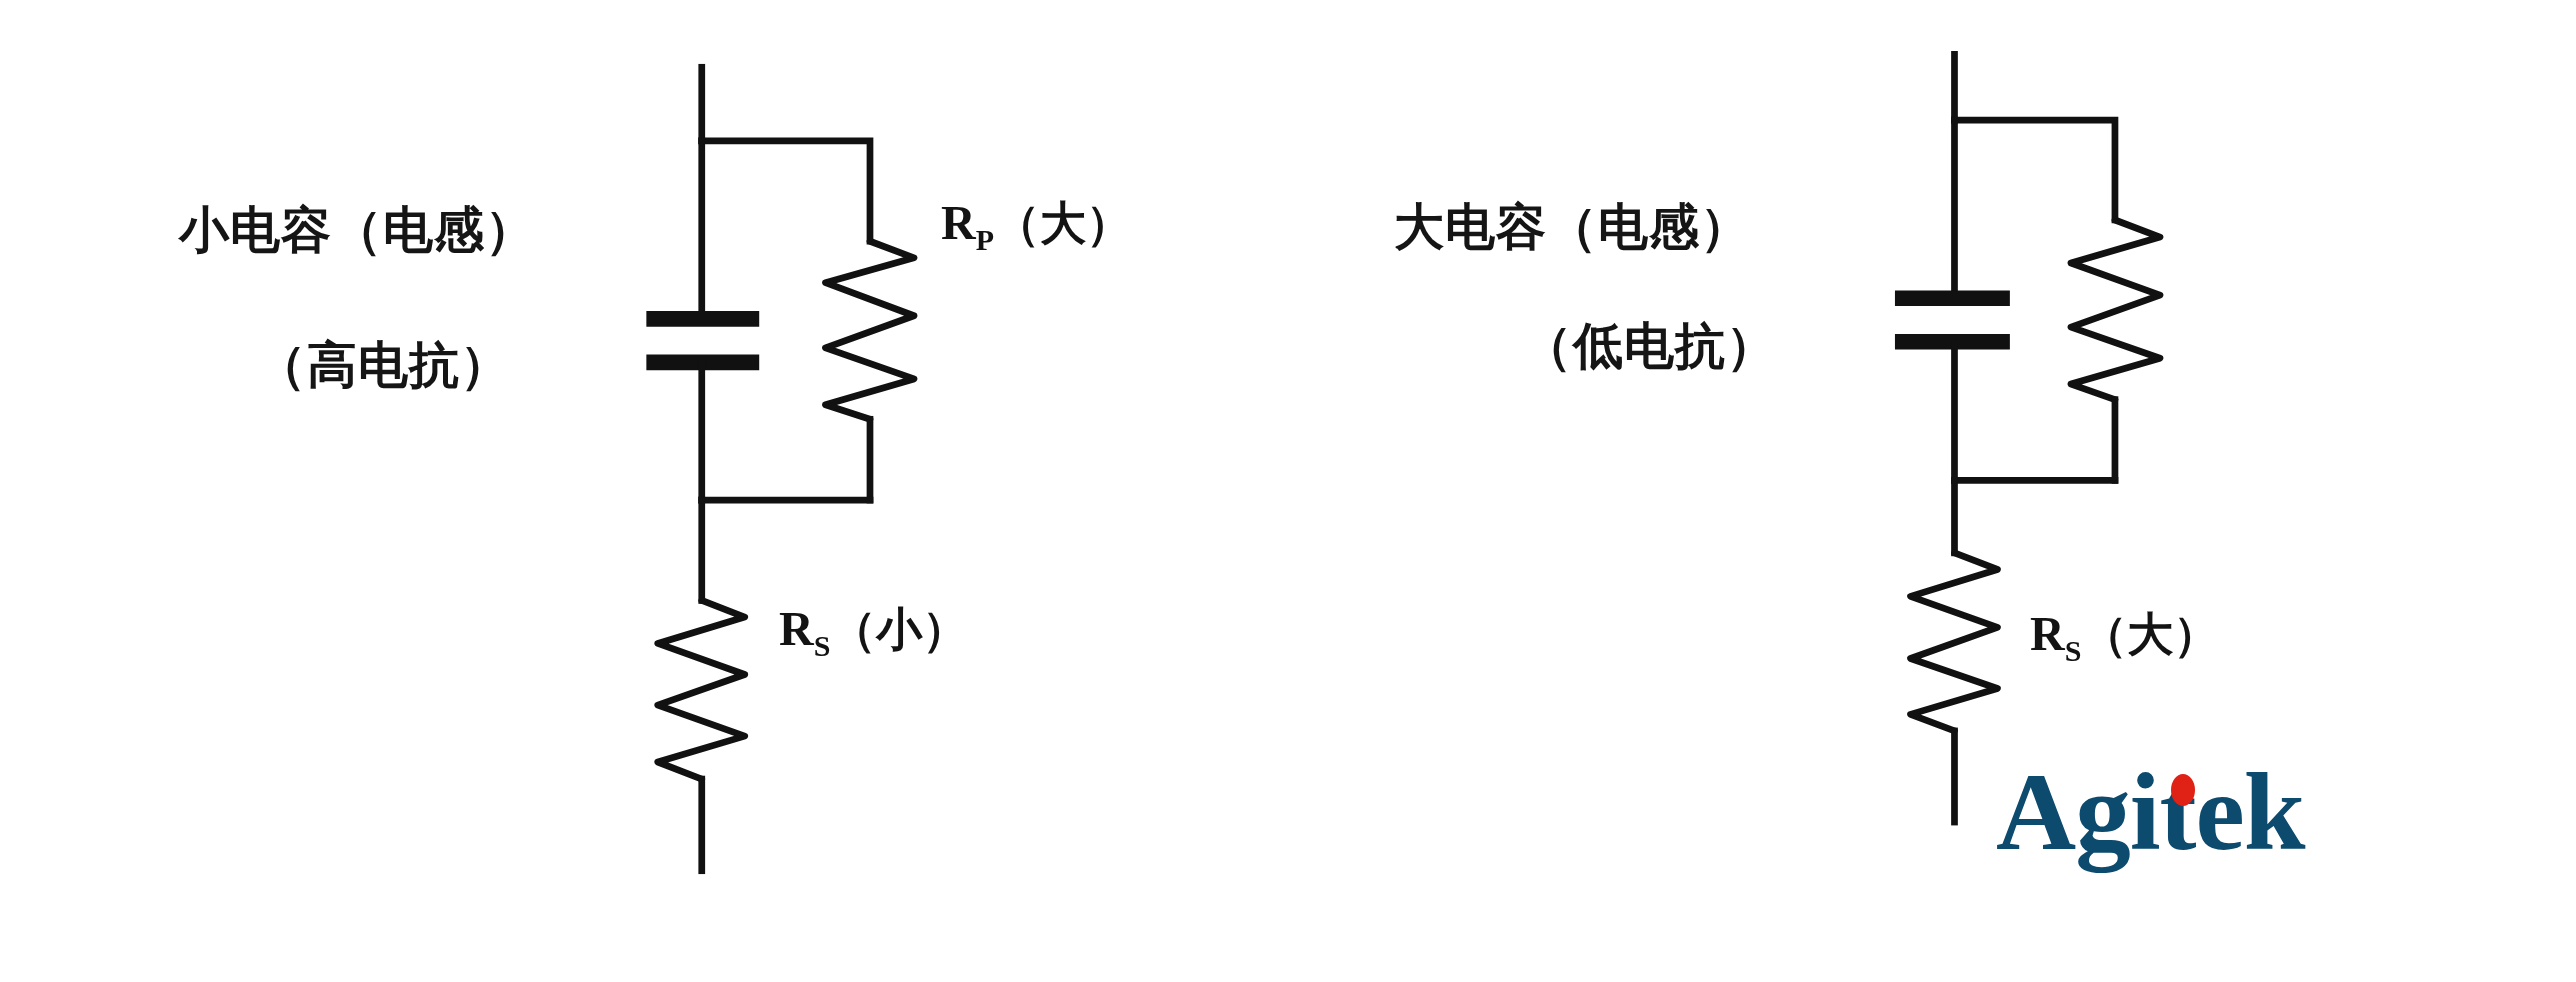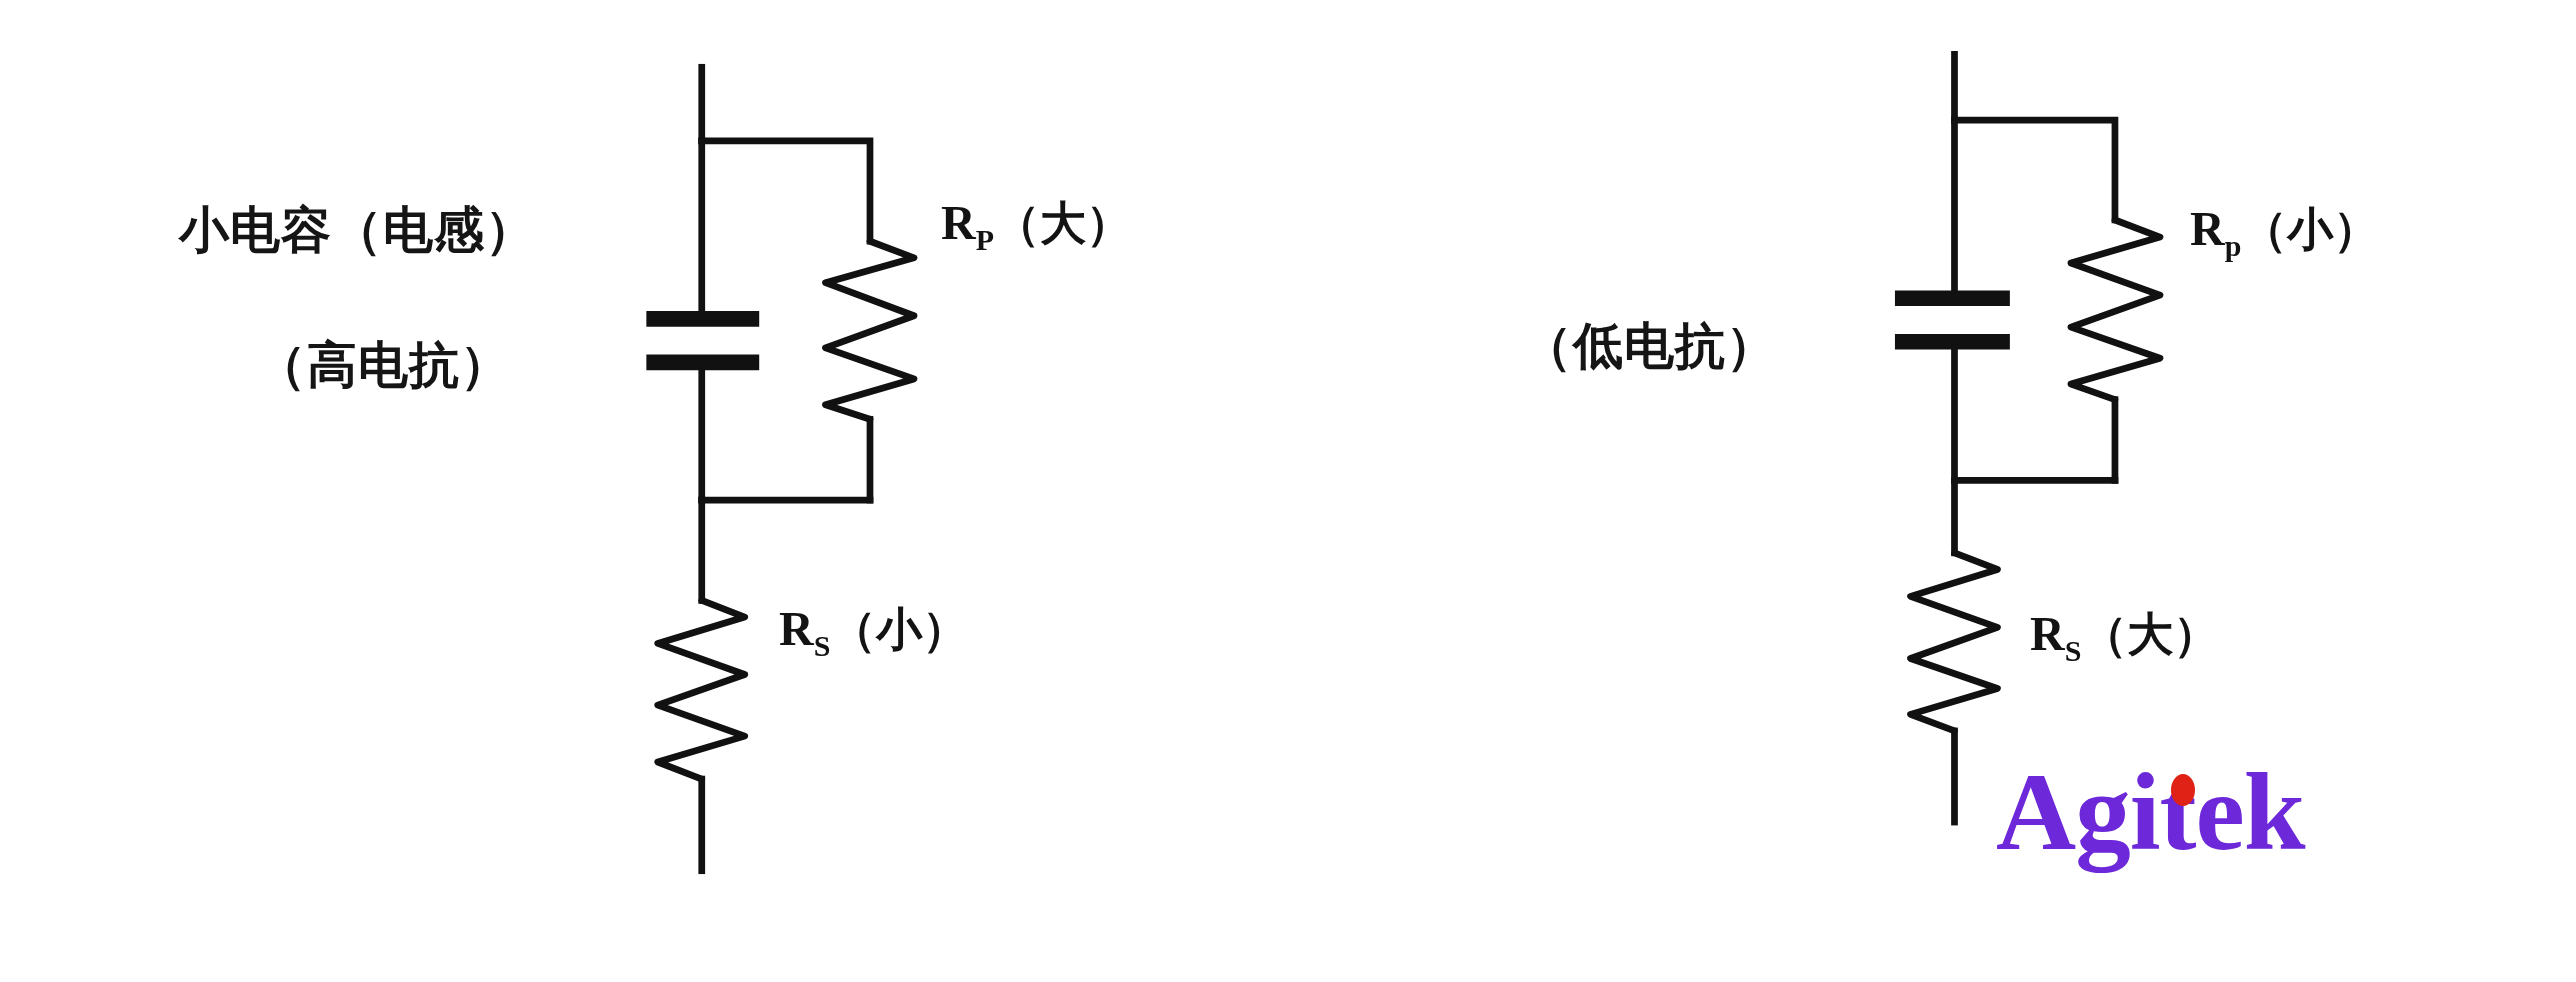--- a/index.html
+++ b/index.html
@@ -79,21 +79,21 @@
     font-family: "DejaVu Sans", "Liberation Sans", sans-serif;
     font-weight: 700;
     font-size: 46px;
   }
   
   .watermark {
     position: absolute;
     font-family: "Liberation Serif", "DejaVu Serif", serif;
     font-weight: 700;
     font-size: 111px;
-    color: #6d28d9;
+    color: #0c4a6e;
     white-space: nowrap;
     line-height: 1.0;
     letter-spacing: -1px;
   }
   .wm-dot {
     position: absolute;
     width: 24px;
     height: 32px;
     border-radius: 50%;
     background: #e02216;
@@ -187,23 +187,23 @@
     </g>
   </svg>
 
   <div class="cn-label" style="left:179px; top:205px;">小电容（电感）</div>
   <div class="cn-label" style="left:256px; top:324px;margin-top:16px;">（高电抗）</div>
 
   <div class="r-label" style="left:941px; top:199px;"><span>R</span><span class="sub">P</span><span class="paren">（大）</span></div>
 
   <div class="r-label" style="left:779px; top:605px;"><span>R</span><span class="sub">S</span><span class="paren">（小）</span></div>
 
+  <div class="cn-label" style="left:1394px; top:202px;">大电容（电感）</div>
   <div class="cn-label" style="left:1477px; top:321px;margin-left:45px;">（低电抗）</div>
 
-  <div class="r-label" style="left:2190px; top:205px;"><span>R</span><span class="sub">p</span><span class="paren">（小）</span></div>
 
   <div class="r-label" style="left:2030px; top:610px;"><span>R</span><span class="sub">S</span><span class="paren">（大）</span></div>
 
   <div class="watermark" style="left:1996px; top:756px;">Agitek</div>
   <div class="wm-dot" style="left:2171px; top:774px;"></div>
 
 </div>
 
 
 </body></html>

